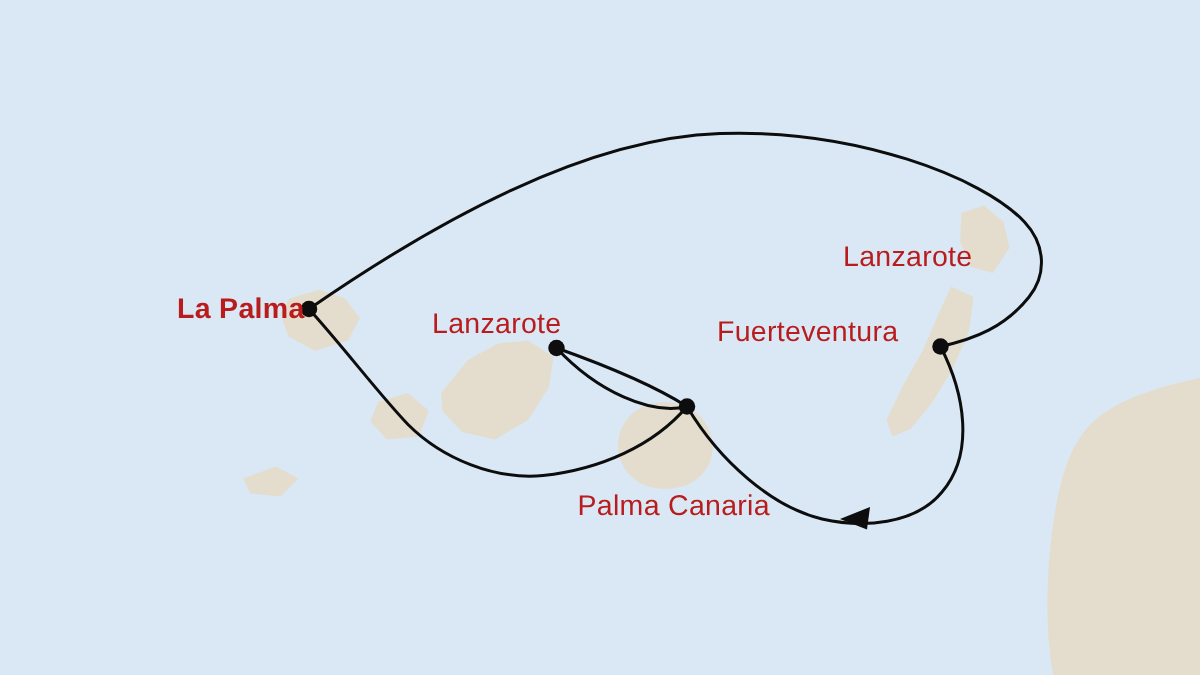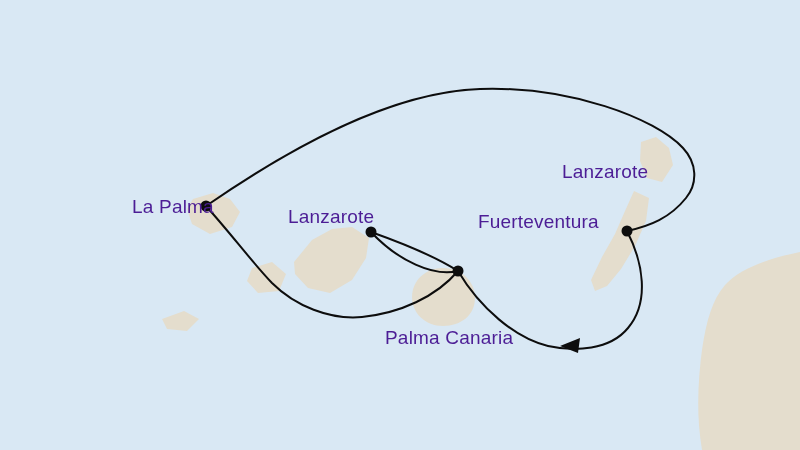--- a/index.html
+++ b/index.html
@@ -8,21 +8,21 @@
     position:relative;
     width:800px;height:450px;
     overflow:hidden;
     background:#d9e8f4;
   }
   .map-stage svg{position:absolute;left:0;top:0;}
   .lbl{
     position:absolute;
     font-size:19px;
     line-height:1.2;
-    color:#4c1d95;
+    color:#b91c1c;
     white-space:nowrap;
     letter-spacing:.2px;
     user-select:none;
   }
   .lbl.bold{font-weight:400;}
 </style>
 </head>
 <body>
 
 <div class="map-stage">
@@ -58,21 +58,21 @@
     <path fill="none" stroke-width="2" stroke-linecap="round" d="M206,206 C232,235 252,262 272,283 C295,306 330,320 362,317 C400,313 436,297 458,271" stroke="#0d0d0d"></path>
 
     <path d="M560,346 L580,338 L578,353 Z" fill="#0d0d0d"></path>
 
     <circle cx="206" cy="206" r="5.5" fill="#0d0d0d"></circle>
     <circle cx="371" cy="232" r="5.5" fill="#0d0d0d"></circle>
     <circle cx="458" cy="271" r="5.5" fill="#0d0d0d"></circle>
     <circle cx="627" cy="231" r="5.5" fill="#0d0d0d"></circle>
   </svg>
 
-  <div class="lbl" style="left:132px;top:196px;">La Palma</div>
+  <div class="lbl" style="left:118px;top:196px;font-weight:bold;">La Palma</div>
 
   <div class="lbl" style="left:288px;top:206px;">Lanzarote</div>
 
   <div class="lbl" style="left:562px;top:161px;">Lanzarote</div>
 
   <div class="lbl bold" style="left:478px;top:211px;">Fuerteventura</div>
 
 
   <div class="lbl bold" style="left:385px;top:327px;">Palma Canaria</div>
 

